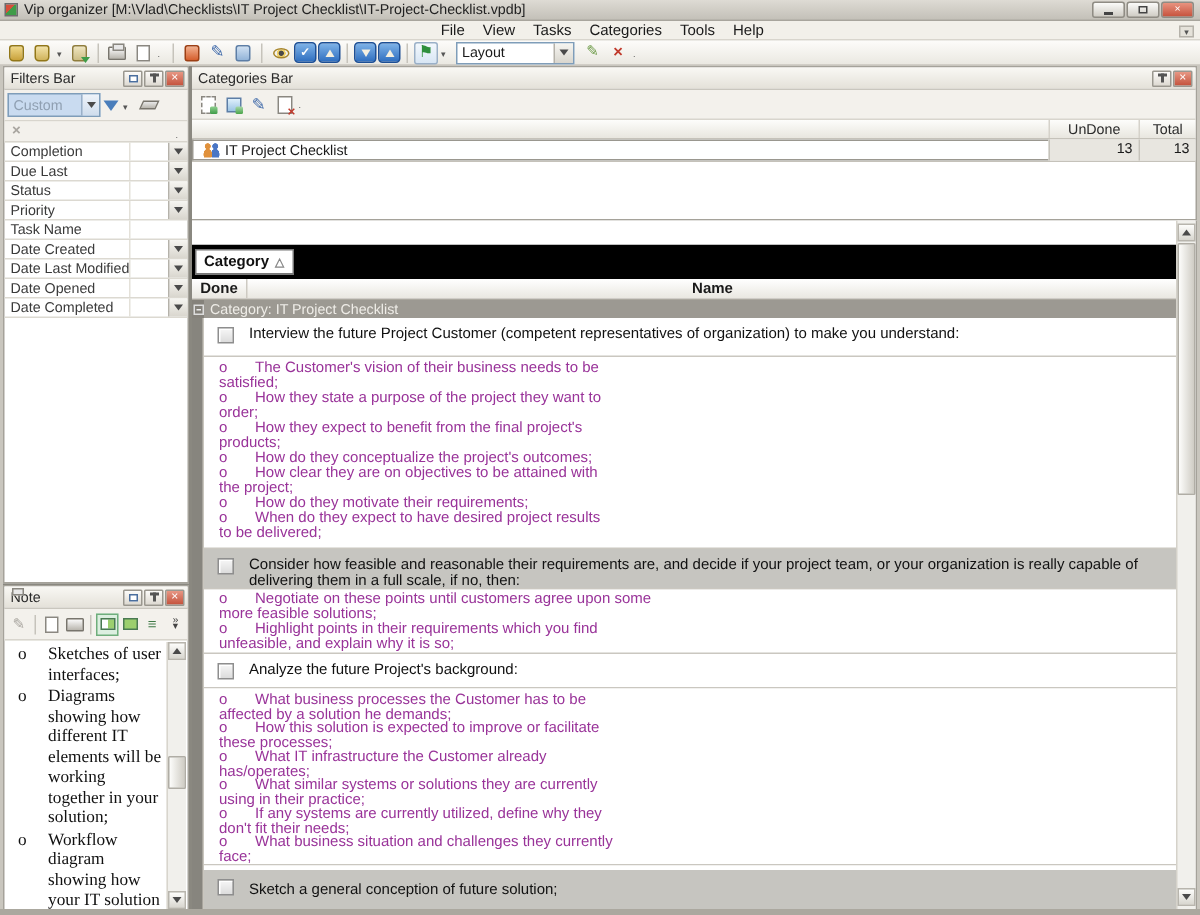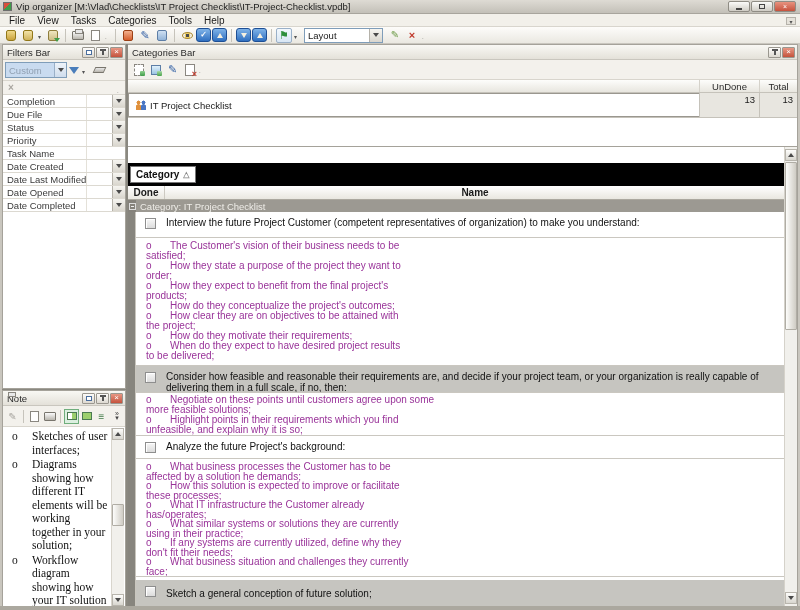--- a/index.html
+++ b/index.html
@@ -18,21 +18,21 @@
   .title-text { font-size:9.5px; color:#222; white-space:nowrap; overflow:hidden; }
   .win-btns { position:absolute; right:4px; top:1px; display:flex; gap:1px; }
   .win-btn { width:22px; height:11px; border:1px solid #8f8c84; border-radius:2px;
     background:linear-gradient(#fbfbf9,#cfccc4); display:flex; align-items:center; justify-content:center;
     font-size:7px; color:#333; line-height:1; }
   .win-btn.close { background:linear-gradient(#e8937f,#c6523d); color:#fff; }
   .glyph-min { width:6px; height:2px; background:#444; margin-top:4px; }
   .glyph-max { width:6px; height:5px; border:1px solid #444; }
   
   .menubar { position:absolute; left:0; top:14px; width:800px; height:13px;
-    background:#f2f0ea; border-bottom:1px solid #d8d5cd; display:flex; align-items:center; padding-left:3px; }
+    background:#f2f0ea; border-bottom:1px solid #d8d5cd; display:flex; align-items:center; padding-left:3px;justify-content:center; }
   .menu-item { padding:0 6px; font-size:10px; color:#1a1a1a; }
   .menu-grip { position:absolute; right:4px; top:3px; width:10px; height:8px;
     border:1px solid #b5b2aa; background:#e5e2da; display:flex; align-items:center; justify-content:center;
     font-size:6px; color:#555; }
   
   .toolbar { position:absolute; left:0; top:27px; width:800px; height:17px;
     background:linear-gradient(#fdfcfa,#eae8e1); border-bottom:1px solid #c9c6be;
     display:flex; align-items:center; padding-left:3px; gap:1px; }
   .tbi { width:16px; height:15px; border-radius:2px; display:inline-flex; align-items:center;
     justify-content:center; font-size:10px; line-height:1; flex:none; position:relative; }
@@ -119,21 +119,21 @@
     background:linear-gradient(#8fd08f,#3f9c48); border-radius:1px; }
   .ico-boxplus { width:10px; height:10px; border:1px solid #5d7ea6; background:linear-gradient(#dff0fb,#9cc4e4); }
   .ico-boxplus::after { content:""; position:absolute; right:2px; bottom:2px; width:5px; height:5px;
     background:linear-gradient(#a8d8a8,#4aa44a); border-radius:1px; }
   .ico-pagedel { width:10px; height:12px; border:1px solid #8a8780; background:#fff; }
   .ico-pagedel::after { content:"×"; position:absolute; right:1px; bottom:-1px; color:#c0392b; font-weight:bold; font-size:9px; }
   .c-cols { height:13px; display:flex; background:linear-gradient(#fdfdfb,#e8e6df); border-bottom:1px solid #c5c2ba; font-size:9.5px; color:#2a2a2a; }
   .c-col-name { flex:1; }
   .c-col-undone { width:60px; text-align:center; border-left:1px solid #d5d2ca; padding-top:1px; }
   .c-col-total { width:38px; text-align:center; border-left:1px solid #d5d2ca; padding-top:1px; }
-  .c-row { height:25px; display:flex; align-items:stretch; border-bottom:1px solid #c5c2ba; font-size:9.5px; }
+  .c-row { height:15px; display:flex; align-items:stretch; border-bottom:1px solid #c5c2ba; font-size:9.5px; }
   .c-row-name { flex:1; display:flex; align-items:center; gap:3px; padding-left:6px; background:#fff; border:1px solid #9a978f; border-right:none; }
   .c-cell { width:60px; text-align:right; padding:1px 4px 0 0; background:#e8e6e0; border-left:1px solid #c5c2ba; }
   .c-cell.total { width:38px; }
   .people-icon { width:12px; height:10px; flex:none;
     background:
       radial-gradient(circle at 3.5px 2.5px, #e0913c 1.8px, transparent 2.2px),
       radial-gradient(circle at 8.5px 2.5px, #4a76c4 1.8px, transparent 2.2px),
       radial-gradient(ellipse 3px 4px at 3.5px 8px, #e0913c 90%, transparent),
       radial-gradient(ellipse 3px 4px at 8.5px 8px, #4a76c4 90%, transparent); }
   
@@ -295,21 +295,21 @@
   </div>
   <div class="f-grid">
     <div class="f-grid-row">
       <span class="f-label">Completion</span>
         <span class="f-val"></span>
       <span class="f-dd">
           <span class="tri-dn"></span>
         </span>
     </div>
     <div class="f-grid-row">
-      <span class="f-label">Due File</span>
+      <span class="f-label">Due Last</span>
         <span class="f-val"></span>
       <span class="f-dd">
           <span class="tri-dn"></span>
         </span>
     </div>
     <div class="f-grid-row">
       <span class="f-label">Status</span>
         <span class="f-val"></span>
       <span class="f-dd">
           <span class="tri-dn"></span>

